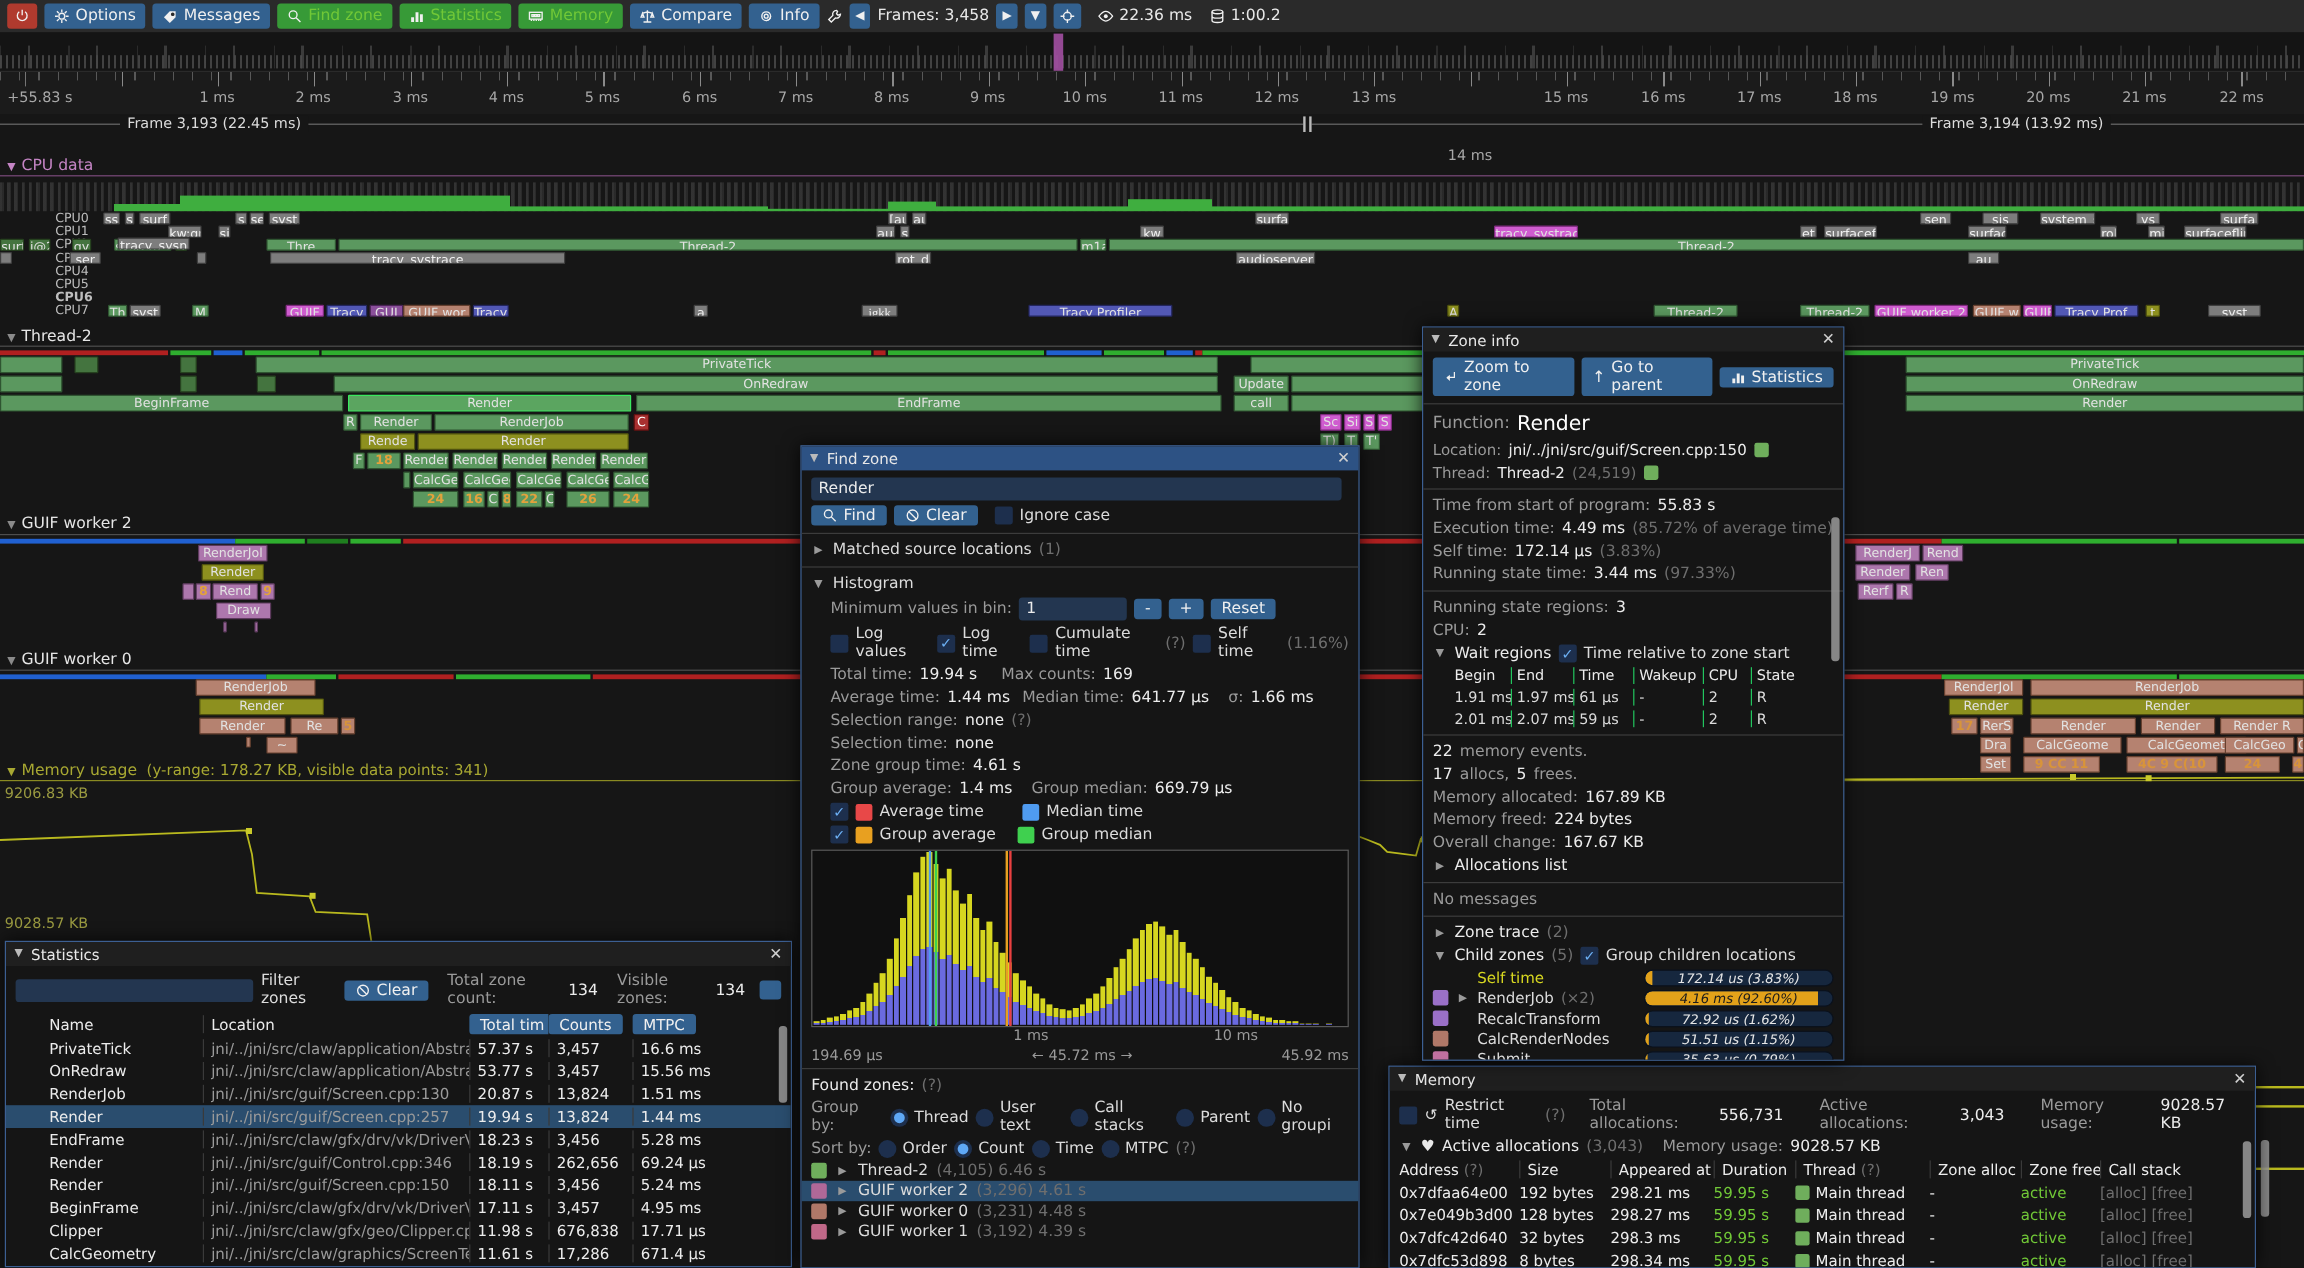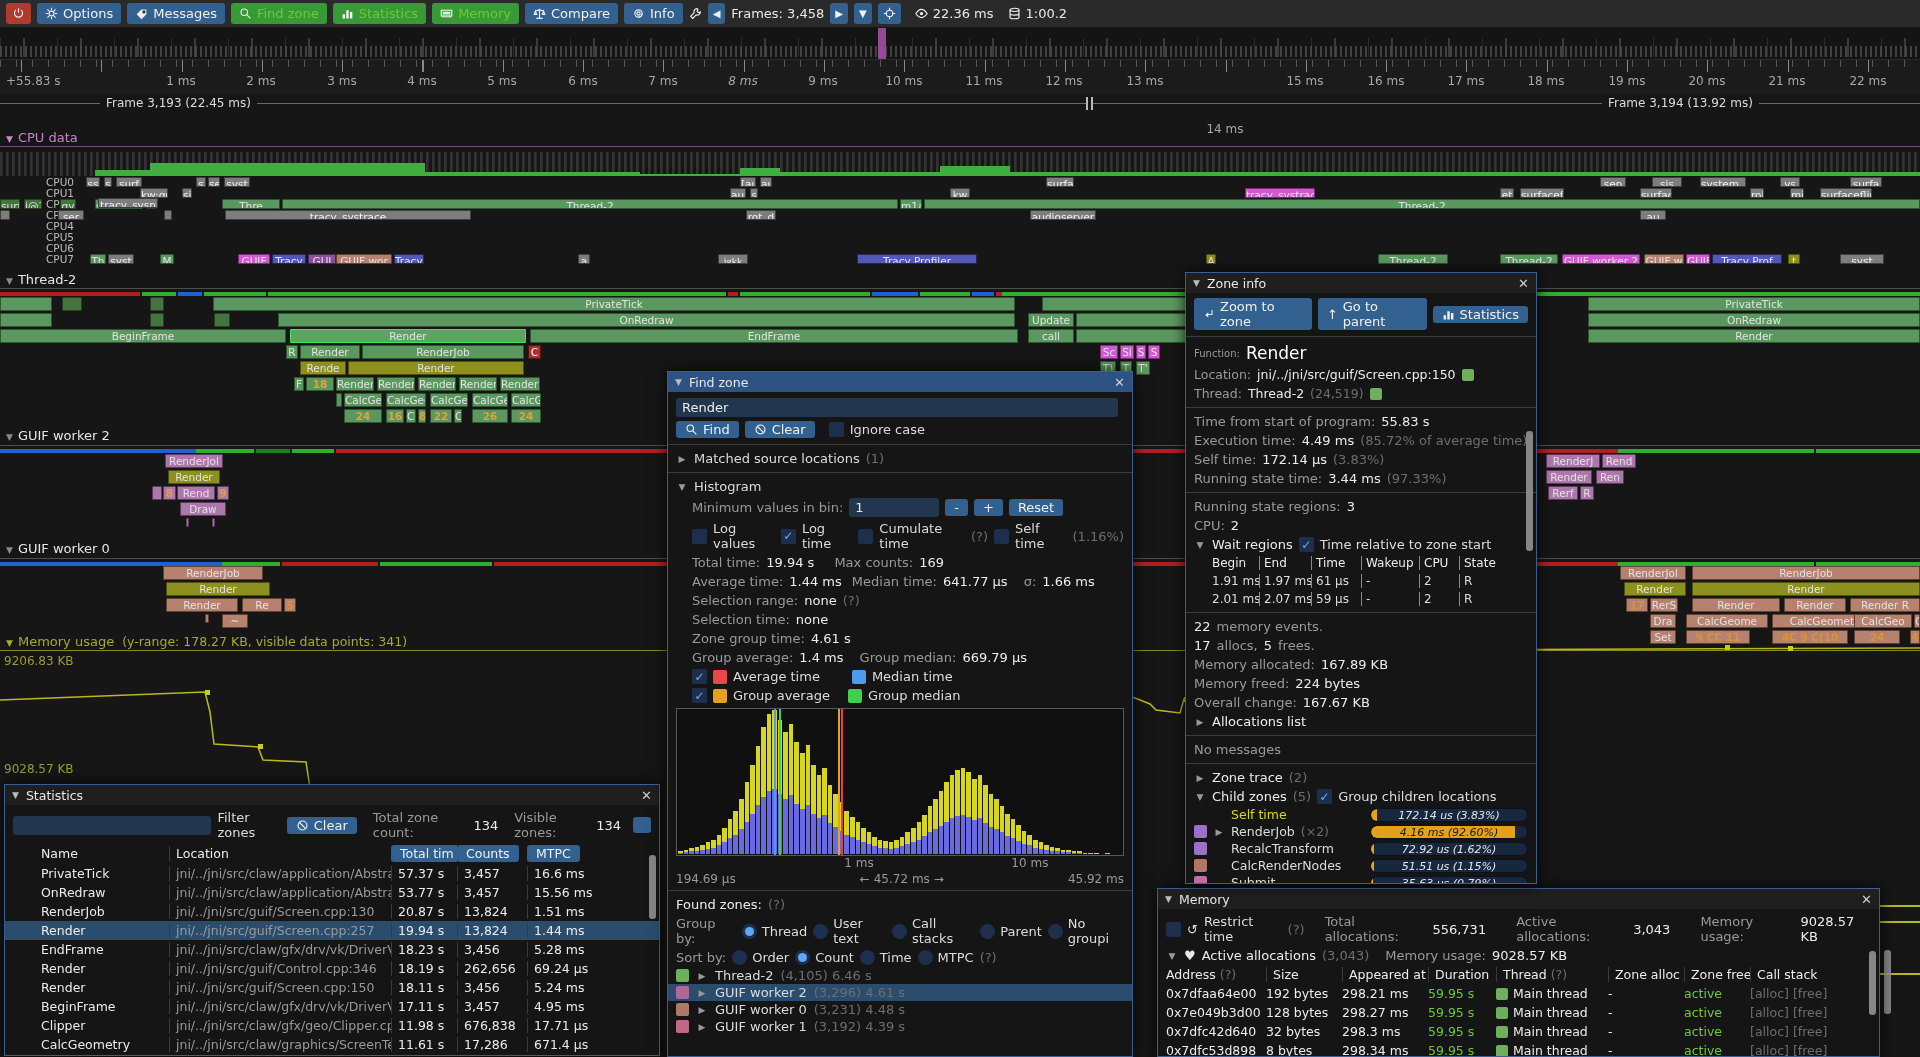--- a/index.html
+++ b/index.html
@@ -108,21 +108,21 @@
   .mk.c-mblue { background:#4f9bf0; } .mk.c-mgreen { background:#3fd04f; }
   .mk.c-mred { background:#e84040; } .mk.c-morange { background:#e8a020; }
   .axisrow { display:flex; justify-content:space-between; padding:0 8px; color:#9a9a9a; font-size:12px; }
   .fz-list-row { display:flex; align-items:center; gap:7px; padding:1px 8px; height:17px; }
   .fz-list-row.sel { background:#2a4d6e; }
   .leg { width:14px; height:14px; border-radius:2px; flex:none; }
 
   
   #win-zi { left:1185px; top:272px; width:352px; height:612px; z-index:25; overflow:hidden; }
   #win-zi .fn { font-size:17px; color:#fff; }
-  #win-zi .fnl { font-size:10px; color:#9a9a9a; }
+  #win-zi .fnl { font-size:14px; color:#9a9a9a; }
   .minitbl { margin-left:22px; font-size:12px; }
   .minitbl .r { display:flex; height:18px; align-items:center; }
   .minitbl .c { padding:0 4px; border-right:1px solid #22c55e; overflow:hidden; white-space:nowrap; }
   .minitbl .c:last-child { border-right:none; }
   .c.w1{width:52px}.c.w2{width:52px}.c.w3{width:50px}.c.w4{width:58px}.c.w5{width:40px}.c.w6{width:44px}
   .czrow { display:flex; align-items:center; gap:6px; padding:1px 8px; height:17px; font-size:12.5px; }
   .czbar { margin-left:auto; width:158px; height:14px; border-radius:7px; background:#16273e; border:1px solid #0a111c; position:relative; overflow:hidden; flex:none; }
   .czbar .fill { position:absolute; left:0; top:0; bottom:0; background:#e3a21a; border-radius:7px 0 0 7px; }
   .czbar .btxt { position:absolute; inset:0; text-align:center; font-size:11px; line-height:13px; font-style:italic; color:#e6e6e6; }
   .czbar.full .btxt { color:#1c1c1c; }
@@ -257,21 +257,21 @@
     <div id="ruler-origin">+55.83 s</div>
     <div>
 
     <div class="rlabel" style="left: 181px;">1 ms</div>
         <div class="rlabel" style="left: 261px;">2 ms</div>
         <div class="rlabel" style="left: 342px;">3 ms</div>
         <div class="rlabel" style="left: 422px;">4 ms</div>
         <div class="rlabel" style="left: 502px;">5 ms</div>
         <div class="rlabel" style="left: 583px;">6 ms</div>
         <div class="rlabel" style="left: 663px;">7 ms</div>
-        <div class="rlabel" style="left: 743px; font-style: italic;">8 ms</div>
+        <div class="rlabel" style="left: 743px;">8 ms</div>
         <div class="rlabel" style="left: 823px;">9 ms</div>
         <div class="rlabel" style="left: 904px;">10 ms</div>
         <div class="rlabel" style="left: 984px;">11 ms</div>
         <div class="rlabel" style="left: 1064px;">12 ms</div>
         <div class="rlabel" style="left: 1145px;">13 ms</div>
         <div class="rlabel" style="left: 1225px; margin-top: 48px;">14 ms</div>
         <div class="rlabel" style="left: 1305px;">15 ms</div>
         <div class="rlabel" style="left: 1386px;">16 ms</div>
         <div class="rlabel" style="left: 1466px;">17 ms</div>
         <div class="rlabel" style="left: 1546px;">18 ms</div>
@@ -315,21 +315,21 @@
   <div class="sectline" style="top:558px"></div>
   <div class="sectline c-hmem" style="top:650px"></div>
   <div>
 
   <div class="cpul" style="top: 177px;">CPU0</div>
       <div class="cpul" style="top: 188px;">CPU1</div>
       <div class="cpul" style="top: 199px;">CPU2</div>
       <div class="cpul" style="top: 210px;">CPU3</div>
       <div class="cpul" style="top: 221px;">CPU4</div>
       <div class="cpul" style="top: 232px;">CPU5</div>
-      <div class="cpul" style="top: 243px;">CPU6</div>
+      <div class="cpul" style="top: 243px; font-weight: bold;">CPU6</div>
       <div class="cpul" style="top: 254px;">CPU7</div>
     </div>
   <div>
 
   <div class="s c-sr" style="left: 0px; top: 292px; width: 140px;"></div>
       <div class="s c-sg" style="left: 142px; top: 292px; width: 34px;"></div>
       <div class="s c-sb" style="left: 178px; top: 292px; width: 24px;"></div>
       <div class="s c-sg" style="left: 204px; top: 292px; width: 62px;"></div>
       <div class="s c-sg" style="left: 268px; top: 292px; width: 458px;"></div>
       <div class="s c-sr" style="left: 728px; top: 292px; width: 10px;"></div>

